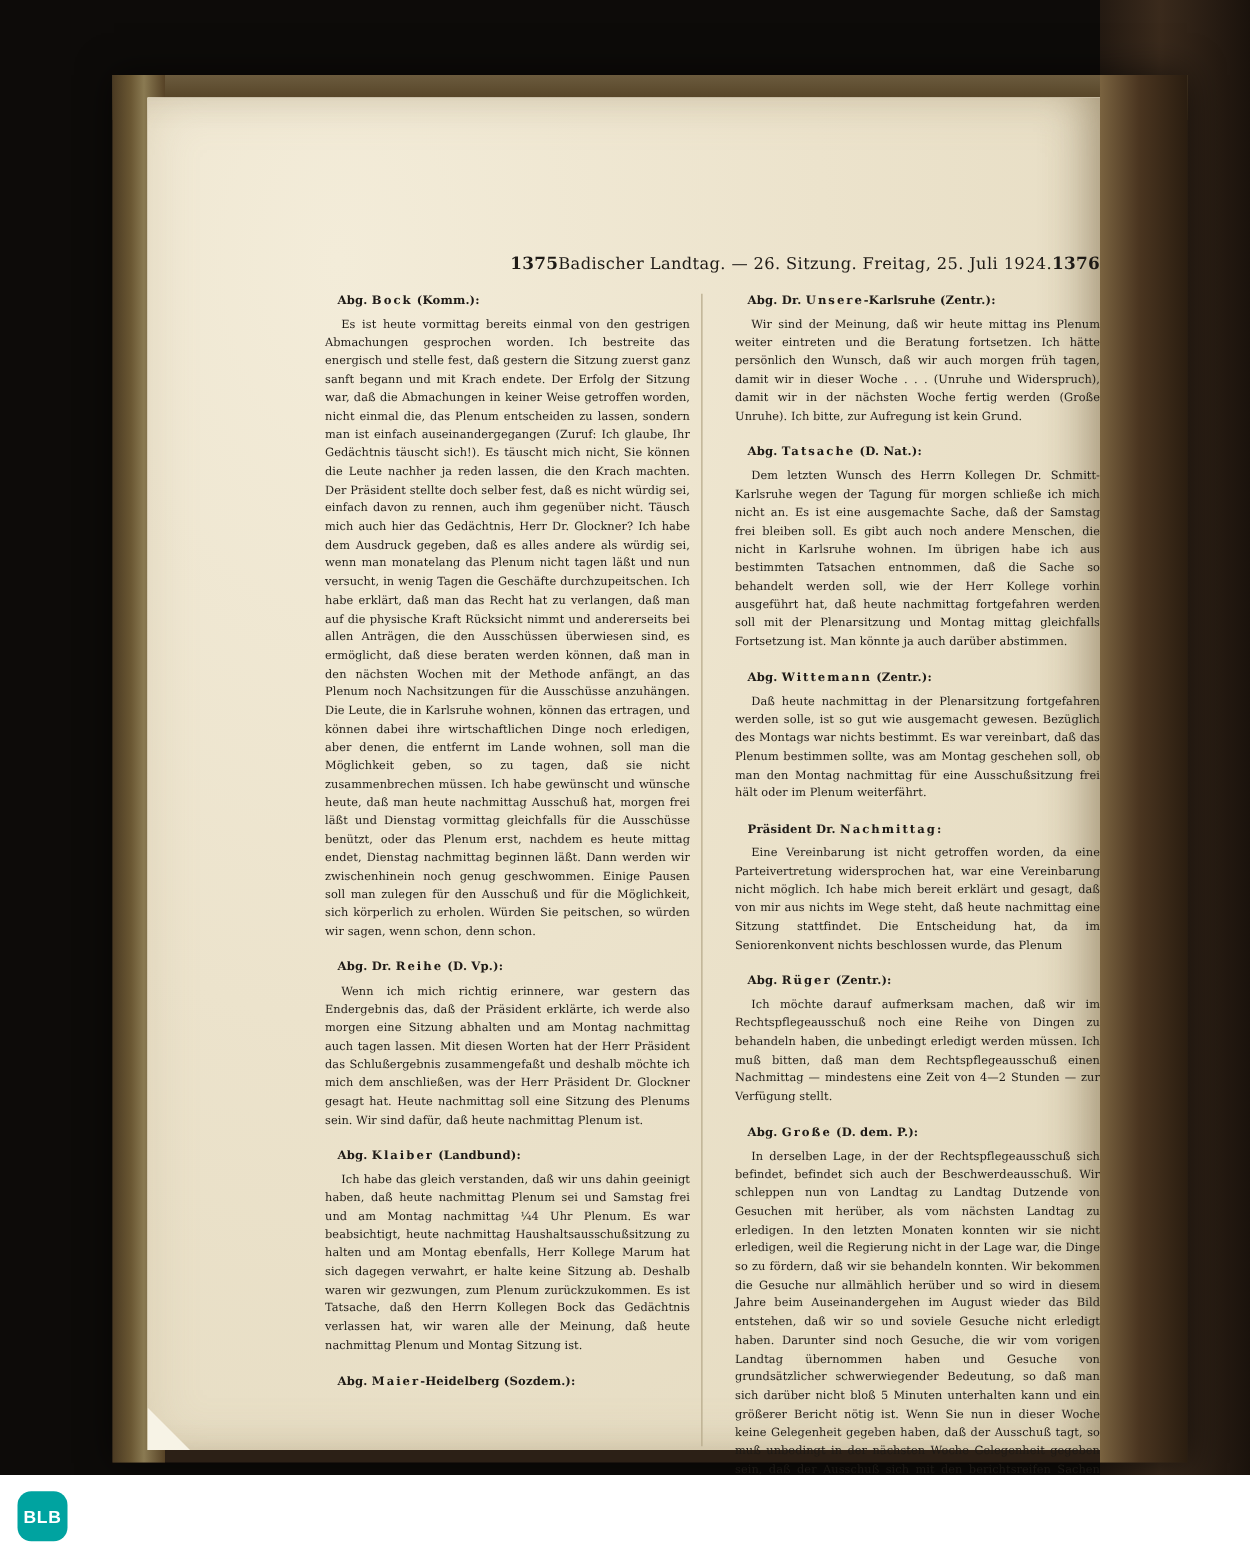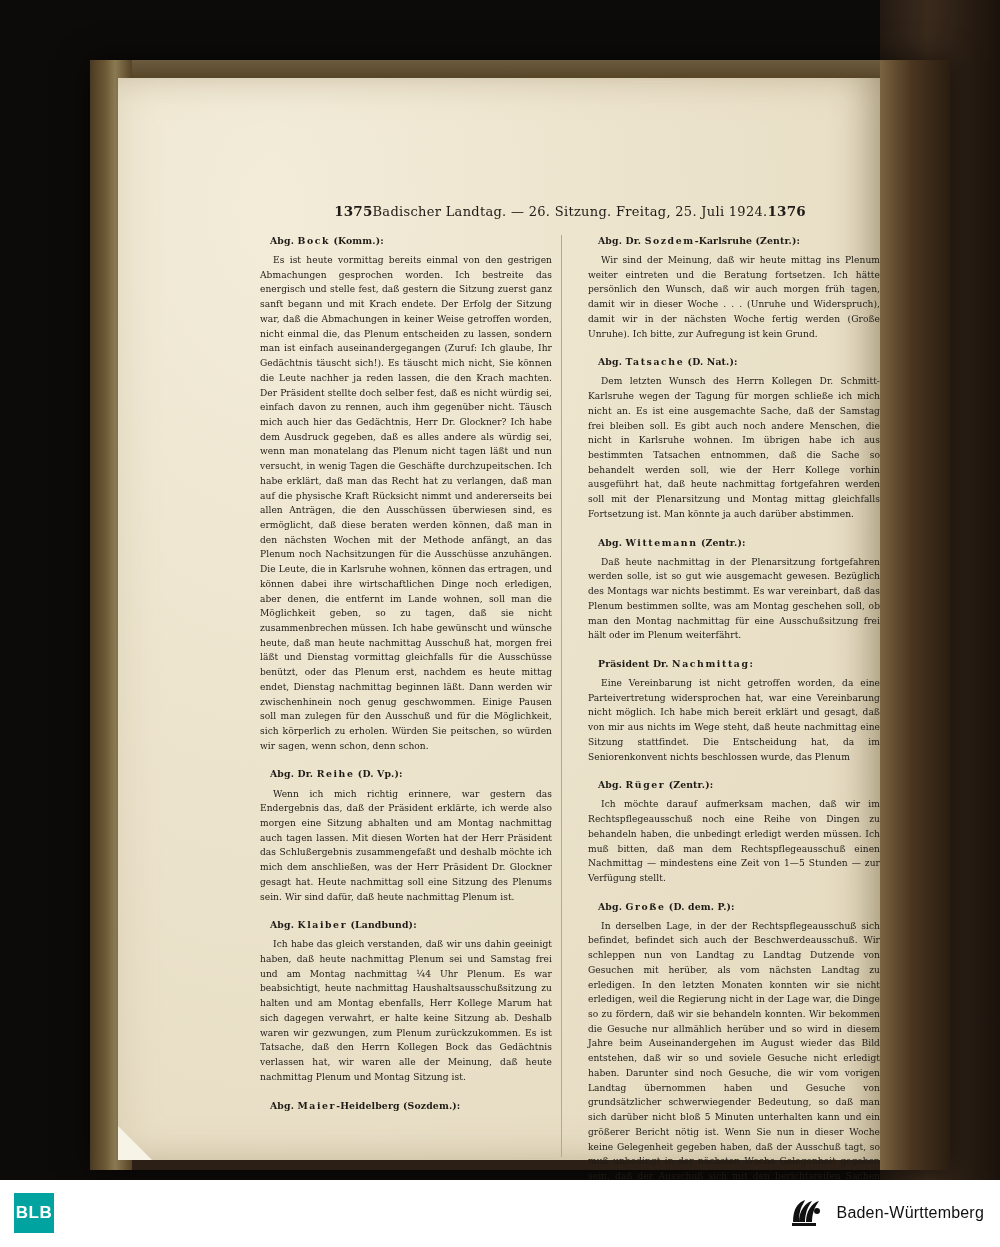--- a/index.html
+++ b/index.html
@@ -87,21 +87,21 @@
     position: absolute;
     left: 142px; top: 125px;
     width: 620px;
     color: #1e1a16;
   }
 
   
   .page-head {
     display: flex;
     align-items: baseline;
-    justify-content: center;
+    justify-content: flex-end;
     font-size: 11.5px;
     letter-spacing: .2px;
     margin-bottom: 14px;
   }
   .folio {
     font-weight: bold;
     font-size: 13.5px;
   }
   .running-title {
     font-size: 13px;
@@ -153,25 +153,26 @@
     background: #ffffff;
   }
   .blb-logo {
     position: absolute;
     left: 14px; top: 13px;
     width: 40px; height: 40px;
     background: #00a3a0;
     color: #fff;
     font-family: "Liberation Sans", sans-serif;
     font-weight: bold;
-    font-size: 17px;
+    font-size: 14px;
     display: flex;
     align-items: center;
     justify-content: center;
     letter-spacing: .5px;
+    border-radius: 11px;
   }
   .blb-text {
     position: absolute;
     left: 64px; top: 14px;
     font-family: "Liberation Sans", sans-serif;
     font-size: 13px;
     font-weight: bold;
     line-height: 1.45;
     color: #111;
     letter-spacing: .3px;
@@ -230,50 +231,38 @@
 
         <div class="speaker"><span>Abg. </span><span class="spaced">Klaiber</span><span> (Landbund):</span></div>
         <p class="para">Ich habe das gleich verstanden, daß wir uns dahin geeinigt haben, daß heute nachmittag Plenum sei und Samstag frei und am Montag nachmittag ¼4 Uhr Plenum. Es war beabsichtigt, heute nachmittag Haushaltsausschußsitzung zu halten und am Montag ebenfalls, Herr Kollege Marum hat sich dagegen verwahrt, er halte keine Sitzung ab. Deshalb waren wir gezwungen, zum Plenum zurückzukommen. Es ist Tatsache, daß den Herrn Kollegen Bock das Gedächtnis verlassen hat, wir waren alle der Meinung, daß heute nachmittag Plenum und Montag Sitzung ist.</p>
 
         <div class="speaker"><span>Abg. </span><span class="spaced">Maier</span><span>-Heidelberg (Sozdem.):</span></div>
 
       </div>
 
       <div class="col right">
 
-        <div class="speaker"><span>Abg. Dr. </span><span class="spaced">Sozdem</span><span>-Karlsruhe (Zentr.):</span></div>
+        <div class="speaker"><span>Abg. Dr. </span><span class="spaced">Unsere</span><span>-Karlsruhe (Zentr.):</span></div>
         <p class="para">Wir sind der Meinung, daß wir heute mittag ins Plenum weiter eintreten und die Beratung fortsetzen. Ich hätte persönlich den Wunsch, daß wir auch morgen früh tagen, damit wir in dieser Woche . . . (Unruhe und Widerspruch), damit wir in der nächsten Woche fertig werden (Große Unruhe). Ich bitte, zur Aufregung ist kein Grund.</p>
 
         <div class="speaker"><span>Abg. </span><span class="spaced">Tatsache</span><span> (D. Nat.):</span></div>
         <p class="para">Dem letzten Wunsch des Herrn Kollegen Dr. Schmitt-Karlsruhe wegen der Tagung für morgen schließe ich mich nicht an. Es ist eine ausgemachte Sache, daß der Samstag frei bleiben soll. Es gibt auch noch andere Menschen, die nicht in Karlsruhe wohnen. Im übrigen habe ich aus bestimmten Tatsachen entnommen, daß die Sache so behandelt werden soll, wie der Herr Kollege vorhin ausgeführt hat, daß heute nachmittag fortgefahren werden soll mit der Plenarsitzung und Montag mittag gleichfalls Fortsetzung ist. Man könnte ja auch darüber abstimmen.</p>
 
         <div class="speaker"><span>Abg. </span><span class="spaced">Wittemann</span><span> (Zentr.):</span></div>
         <p class="para">Daß heute nachmittag in der Plenarsitzung fortgefahren werden solle, ist so gut wie ausgemacht gewesen. Bezüglich des Montags war nichts bestimmt. Es war vereinbart, daß das Plenum bestimmen sollte, was am Montag geschehen soll, ob man den Montag nachmittag für eine Ausschußsitzung frei hält oder im Plenum weiterfährt.</p>
 
         <div class="speaker"><span>Präsident Dr. </span><span class="spaced">Nachmittag</span><span>:</span></div>
         <p class="para">Eine Vereinbarung ist nicht getroffen worden, da eine Parteivertretung widersprochen hat, war eine Vereinbarung nicht möglich. Ich habe mich bereit erklärt und gesagt, daß von mir aus nichts im Wege steht, daß heute nachmittag eine Sitzung stattfindet. Die Entscheidung hat, da im Seniorenkonvent nichts beschlossen wurde, das Plenum</p>
 
         <div class="speaker"><span>Abg. </span><span class="spaced">Rüger</span><span> (Zentr.):</span></div>
-        <p class="para">Ich möchte darauf aufmerksam machen, daß wir im Rechtspflegeausschuß noch eine Reihe von Dingen zu behandeln haben, die unbedingt erledigt werden müssen. Ich muß bitten, daß man dem Rechtspflegeausschuß einen Nachmittag — mindestens eine Zeit von 1—5 Stunden — zur Verfügung stellt.</p>
+        <p class="para">Ich möchte darauf aufmerksam machen, daß wir im Rechtspflegeausschuß noch eine Reihe von Dingen zu behandeln haben, die unbedingt erledigt werden müssen. Ich muß bitten, daß man dem Rechtspflegeausschuß einen Nachmittag — mindestens eine Zeit von 4—2 Stunden — zur Verfügung stellt.</p>
 
         <div class="speaker"><span>Abg. </span><span class="spaced">Große</span><span> (D. dem. P.):</span></div>
         <p class="para">In derselben Lage, in der der Rechtspflegeausschuß sich befindet, befindet sich auch der Beschwerdeausschuß. Wir schleppen nun von Landtag zu Landtag Dutzende von Gesuchen mit herüber, als vom nächsten Landtag zu erledigen. In den letzten Monaten konnten wir sie nicht erledigen, weil die Regierung nicht in der Lage war, die Dinge so zu fördern, daß wir sie behandeln konnten. Wir bekommen die Gesuche nur allmählich herüber und so wird in diesem Jahre beim Auseinandergehen im August wieder das Bild entstehen, daß wir so und soviele Gesuche nicht erledigt haben. Darunter sind noch Gesuche, die wir vom vorigen Landtag übernommen haben und Gesuche von grundsätzlicher schwerwiegender Bedeutung, so daß man sich darüber nicht bloß 5 Minuten unterhalten kann und ein größerer Bericht nötig ist. Wenn Sie nun in dieser Woche keine Gelegenheit gegeben haben, daß der Ausschuß tagt, so muß unbedingt in der nächsten Woche Gelegenheit gegeben sein, daß der Ausschuß sich mit den berichtsreifen Sachen beschäftigt.</p>
 
       </div>
     </div>
   </div>
 </div>
 
 <div class="footer">
   <div class="blb-logo">BLB</div>
-  <div class="bw-wrap">
-    <svg class="bw-crest" viewBox="0 0 40 34">
-      <g fill="#111">
-        <path d="M6 26 C6 20 7 14 10 10 C12 7 15 5 18 4 C17 7 15 9 14 12 C13 15 12 19 12 23 L12 26 Z"></path>
-        <path d="M12 26 C12 21 13 16 16 12 C18 9 21 6 25 5 C23 8 21 11 20 14 C19 17 18 21 18 25 L18 26 Z"></path>
-        <path d="M19 26 C19 21 20 16 23 12 C25 9 28 6 32 5 C30 8 28 11 27 14 C26 17 25 21 25 25 L25 26 Z"></path>
-        <rect x="5" y="27" width="24" height="3"></rect>
-        <path d="M30 12 c2 0 3 1 3 3 0 2-1 3-3 3 -2 0-3-1-3-3 0-2 1-3 3-3z"></path>
-      </g>
-    </svg>
-    <span class="bw-text">Baden-Württemberg</span>
-  </div>
 </div>
 
 </body></html>

